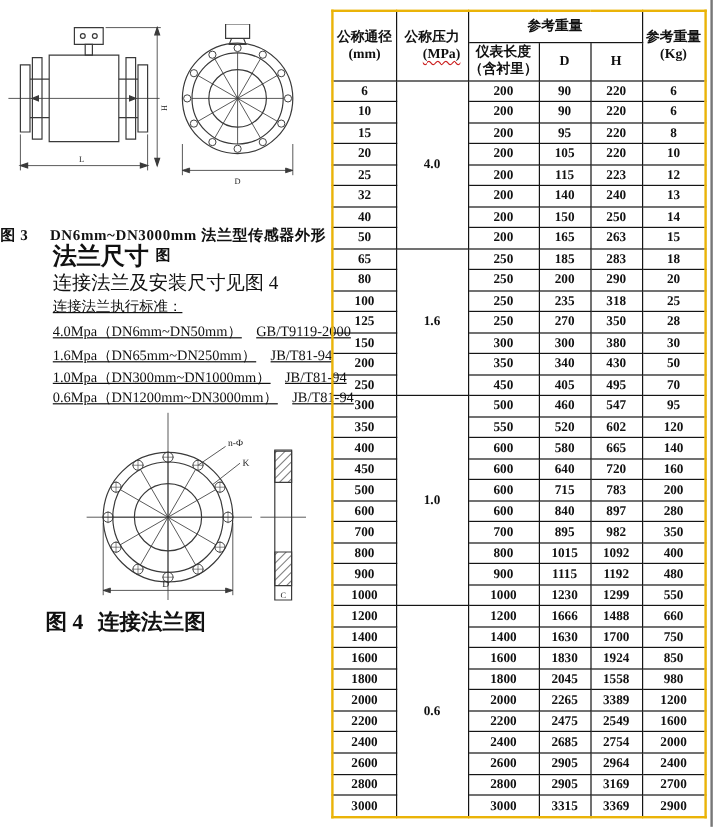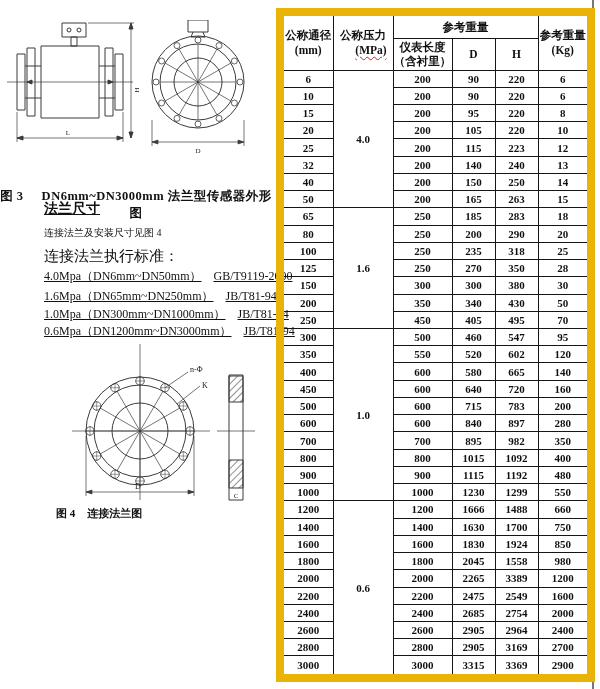--- a/index.html
+++ b/index.html
@@ -9,44 +9,44 @@
     overflow:hidden;
   }
   .page-edge{position:absolute;top:0;left:592px;width:2px;height:689px;background:#777;}
 
   
   .fig3-wrap{position:absolute;left:5px;top:20px;width:265px;height:138px;}
   .fig3-caption{position:absolute;left:0;top:162px;width:272px;text-align:center;
     font-size:12.5px;font-weight:bold;letter-spacing:0.5px;margin-top:26px;}
   .fig3-caption .gap{display:inline-block;width:18px;}
 
-  .flange-heading{position:absolute;left:44px;top:200px;font-size:14px;font-weight:bold;text-decoration:underline;}
-  .flange-line1{position:absolute;left:44px;top:226px;font-size:10px;}
-  .flange-line2{position:absolute;left:44px;top:247px;font-size:15px;}
+  .flange-heading{position:absolute;left:44px;top:200px;font-size:20px;font-weight:bold;}
+  .flange-line1{position:absolute;left:44px;top:226px;font-size:16px;}
+  .flange-line2{position:absolute;left:44px;top:247px;font-size:12px;text-decoration:underline;}
   .std-line{position:absolute;left:44px;width:230px;font-size:12px;white-space:nowrap;text-decoration:underline;}
   .std-line .code{margin-left:12px;}
   .std-0{top:268px;} .std-1{top:288px;} .std-2{top:306px;} .std-3{top:323px;}
 
   .fig4-wrap{position:absolute;left:72px;top:336px;width:195px;height:170px;}
-  .fig4-caption{position:absolute;left:56px;top:506px;font-size:11px;font-weight:bold;}
+  .fig4-caption{position:absolute;left:38px;top:506px;font-size:18px;font-weight:bold;}
   .fig4-caption .gap{display:inline-block;width:12px;}
 
   svg line, svg circle, svg rect, svg path, svg polyline{vector-effect:non-scaling-stroke;}
 
   
   .table-wrap{position:absolute;left:276px;top:8px;width:311px;height:674px;}
   table.flange{
     border-collapse:collapse;table-layout:fixed;width:311px;height:674px;
     font-family:"Liberation Serif","DejaVu Serif",serif;
   }
   table.flange td,table.flange th{
     border:1px solid #151515;text-align:center;vertical-align:middle;
     padding:0;font-weight:bold;overflow:hidden;
   }
-  table.flange{border:8px solid #eab308;}
+  table.flange{border:2px solid #eab308;}
   thead th{font-size:11.5px;line-height:1.25;}
   thead tr.h1{height:26px;} thead tr.h2{height:32px;}
   tbody td{font-size:11px;}
   td.pressure{vertical-align:top;padding-top:2px;font-size:11px;margin-left:42px;}
   .mpa-wavy{
     text-decoration-line:underline;text-decoration-style:wavy;
     text-decoration-color:#c22;text-decoration-thickness:1px;text-underline-offset:2px;margin-left:16px;
   }
 </style>
 </head>

